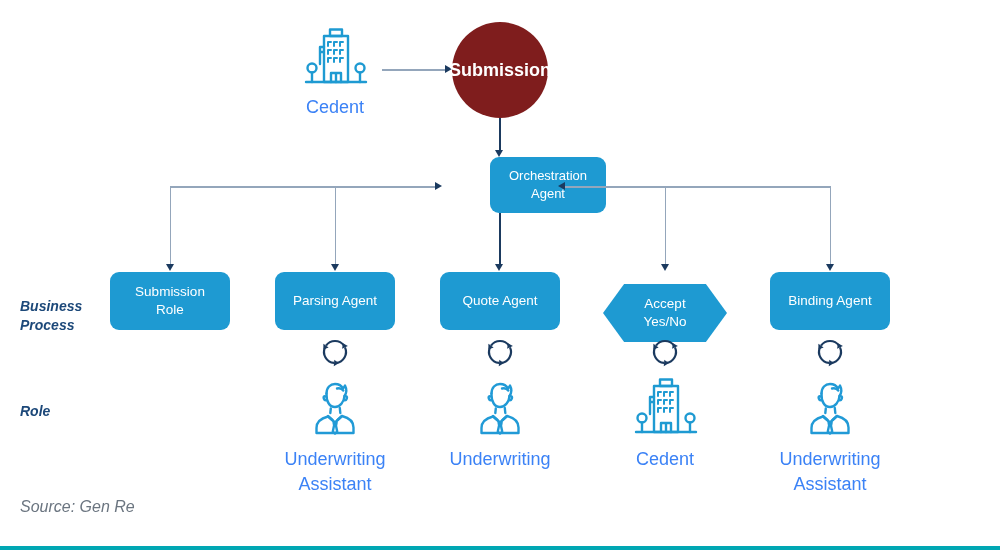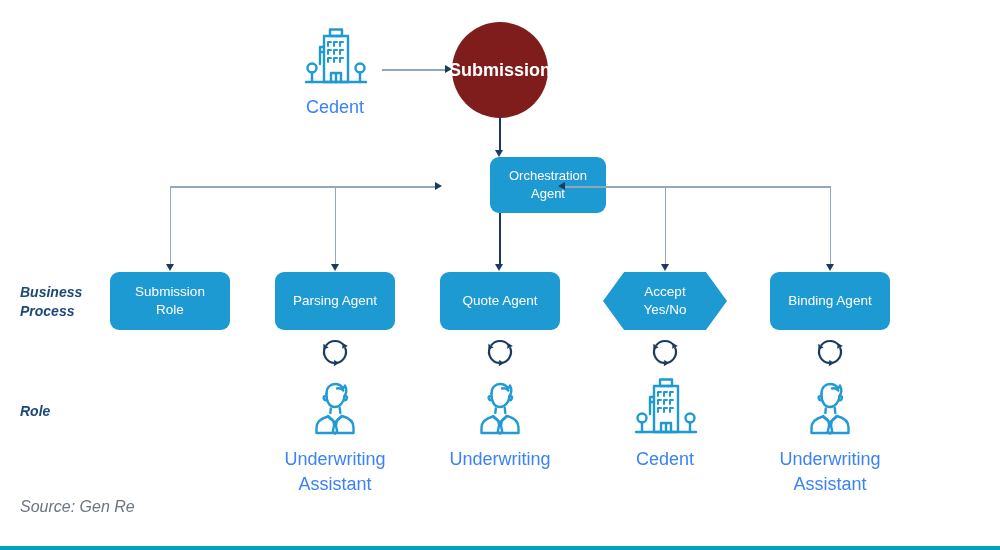--- a/index.html
+++ b/index.html
@@ -18,21 +18,21 @@
 
   
   .circle{position:absolute;left:452px;top:22px;width:96px;height:96px;border-radius:50%;
     background:#7f1d1d;color:#fff;display:flex;align-items:center;justify-content:center;
     font-weight:bold;font-size:18px;}
   .pbox{position:absolute;background:#1e9ad2;color:#fff;border-radius:9px;
     display:flex;align-items:center;justify-content:center;text-align:center;
     font-size:13.5px;line-height:1.35;padding:0 14px;box-sizing:border-box;}
   .orch{left:442px;top:157px;width:116px;height:56px;font-size:13px;margin-left:48px;}
   .rowbox{top:272px;width:120px;height:58px;}
-  .hex{position:absolute;left:603px;top:272px;width:124px;height:58px;background:#1e9ad2;
+  .hex{position:absolute;left:603px;top:284px;width:124px;height:58px;background:#1e9ad2;
     color:#fff;display:flex;align-items:center;justify-content:center;text-align:center;
     font-size:13.5px;line-height:1.35;padding:0 20px;box-sizing:border-box;
     clip-path:polygon(0 50%,17% 0,83% 0,100% 50%,83% 100%,17% 100%);}
 
   
   .rowhead{position:absolute;left:20px;width:100px;color:#1c4879;font-weight:bold;
     font-style:italic;font-size:14px;line-height:1.35;}
   .glabel{position:absolute;text-align:center;color:#3b82f6;font-size:18px;line-height:1.4;}
   .source{position:absolute;left:20px;top:498px;color:#6b7580;font-style:italic;font-size:16px;}
   .teal-bar{position:absolute;left:0;bottom:0;width:100%;height:4px;background:#00a7b3;}
@@ -86,21 +86,21 @@
 
   <div class="line v navy" style="left:499px;top:213px;height:51px;"></div>
   <div class="arr d" style="left:495px;top:264px;"></div>
 
   <div class="line v" style="left:664.5px;top:186px;height:78px;"></div>
   <div class="arr d" style="left:661px;top:264px;"></div>
 
   <div class="line v" style="left:829.5px;top:186px;height:78px;"></div>
   <div class="arr d" style="left:826px;top:264px;"></div>
 
-  <div class="rowhead" style="top:283px;">Business Process</div>
+  <div class="rowhead" style="top:297px;">Business Process</div>
 
   <div class="pbox rowbox" style="left:110px;">Submission Role</div>
   <div class="pbox rowbox" style="left:275px;">Parsing Agent</div>
   <div class="pbox rowbox" style="left:440px;">Quote Agent</div>
   <div class="hex">Accept Yes/No</div>
   <div class="pbox rowbox" style="left:770px;">Binding Agent</div>
 
   <div class="rowhead" style="top:402px;">Role</div>
 
   <div class="icon" style="left:319px;top:336px;">

